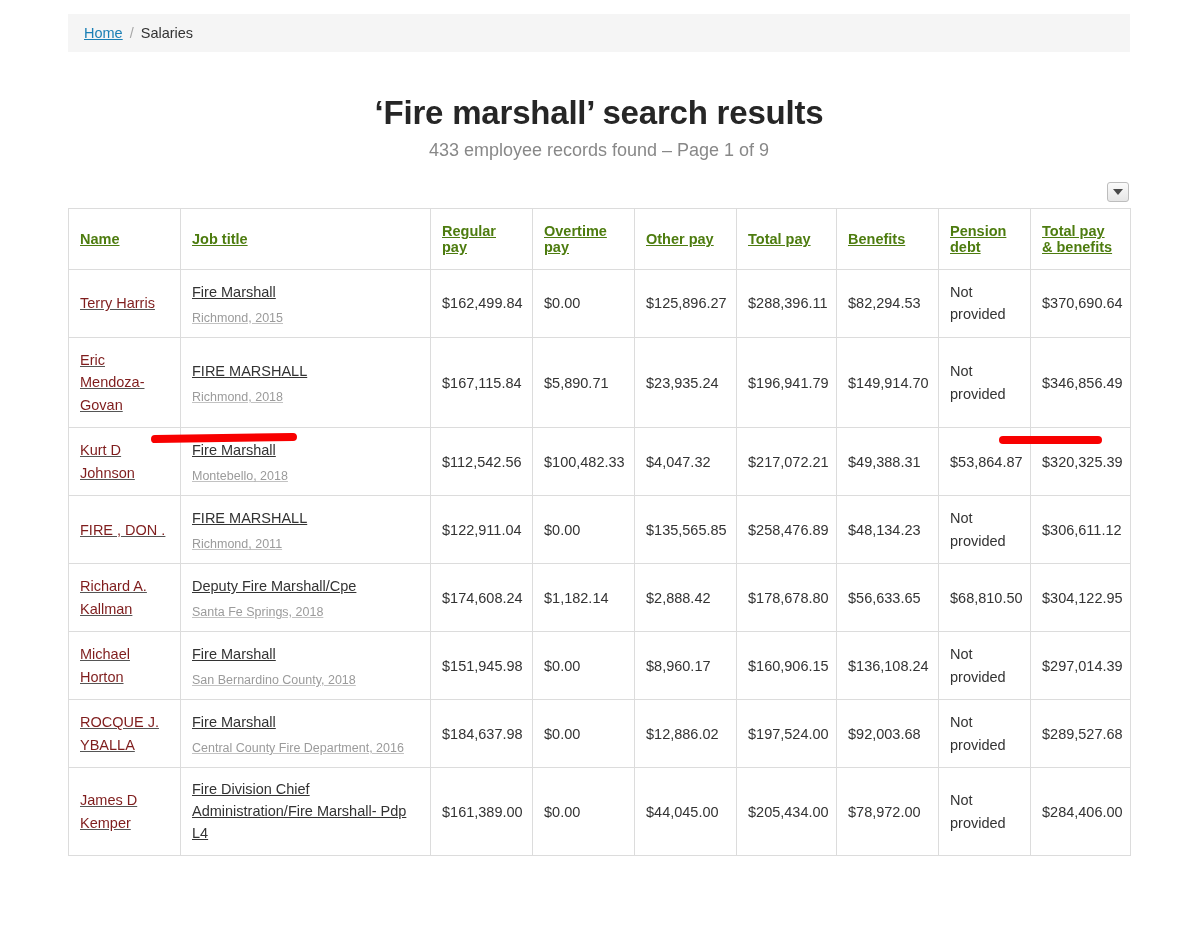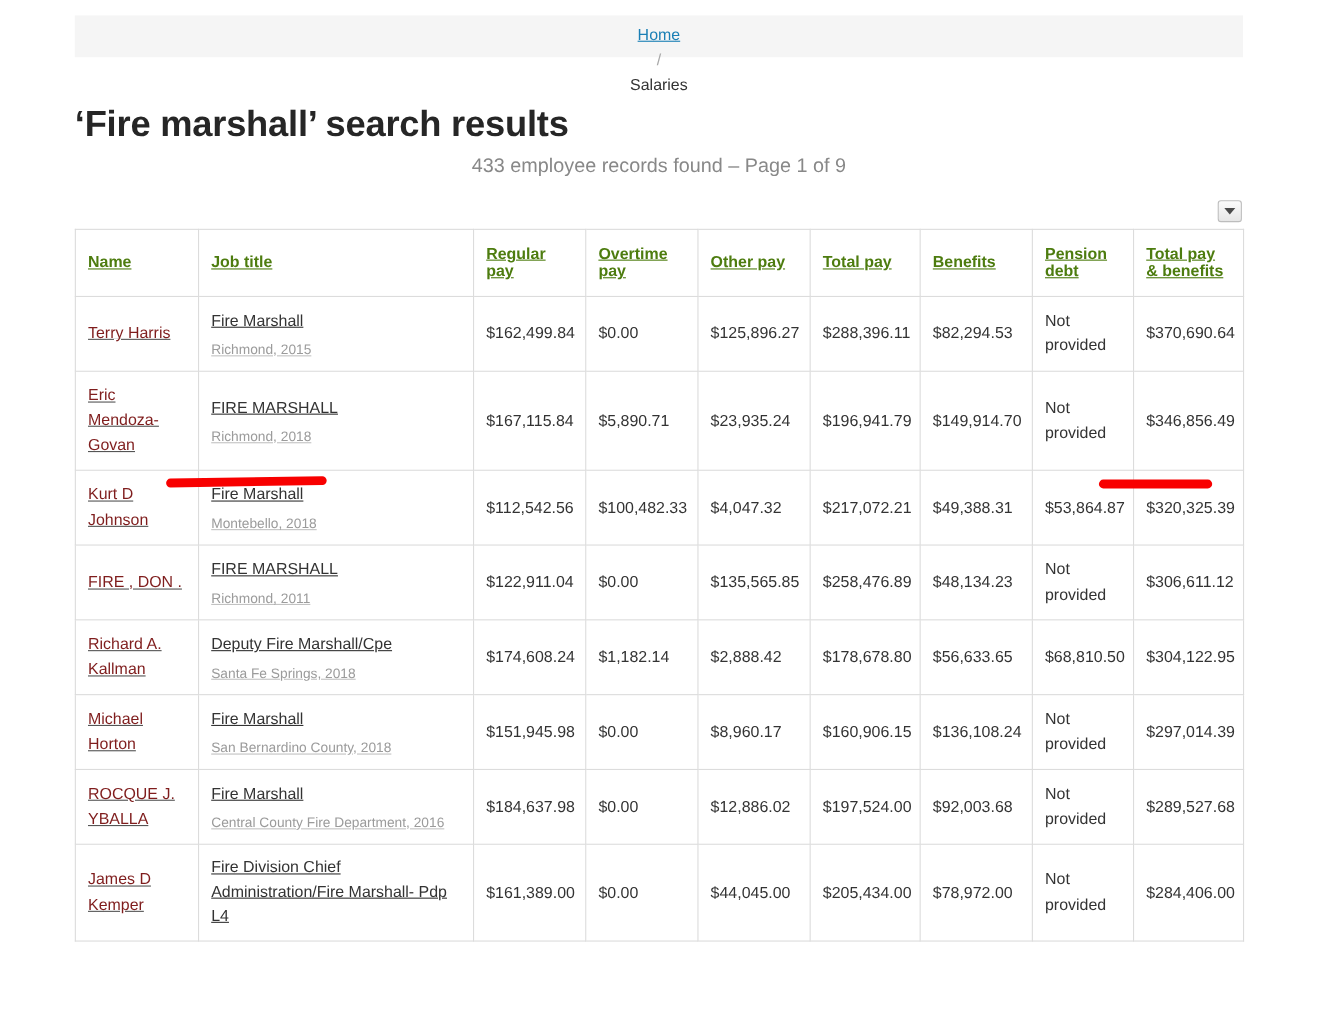--- a/index.html
+++ b/index.html
@@ -29,31 +29,30 @@
   
   .breadcrumb {
     background: #f5f5f5;
     padding: 10px 16px;
     font-size: 14.5px;
     color: #333333;
     display: flex;
     align-items: center;
     gap: 7px;
     height: 38px;
-    flex-direction: column;
   }
   .breadcrumb a {
     color: #1a7fb5;
     text-decoration: underline;
   }
   .breadcrumb .sep { color: #a8a8a8; }
 
   
   .page-title {
-    text-align: left;
+    text-align: center;
     font-size: 33px;
     font-weight: bold;
     color: #262626;
     margin: 42px 0 0 0;
     letter-spacing: -0.2px;
   }
   .page-subtitle {
     text-align: center;
     font-size: 18px;
     color: #888888;

